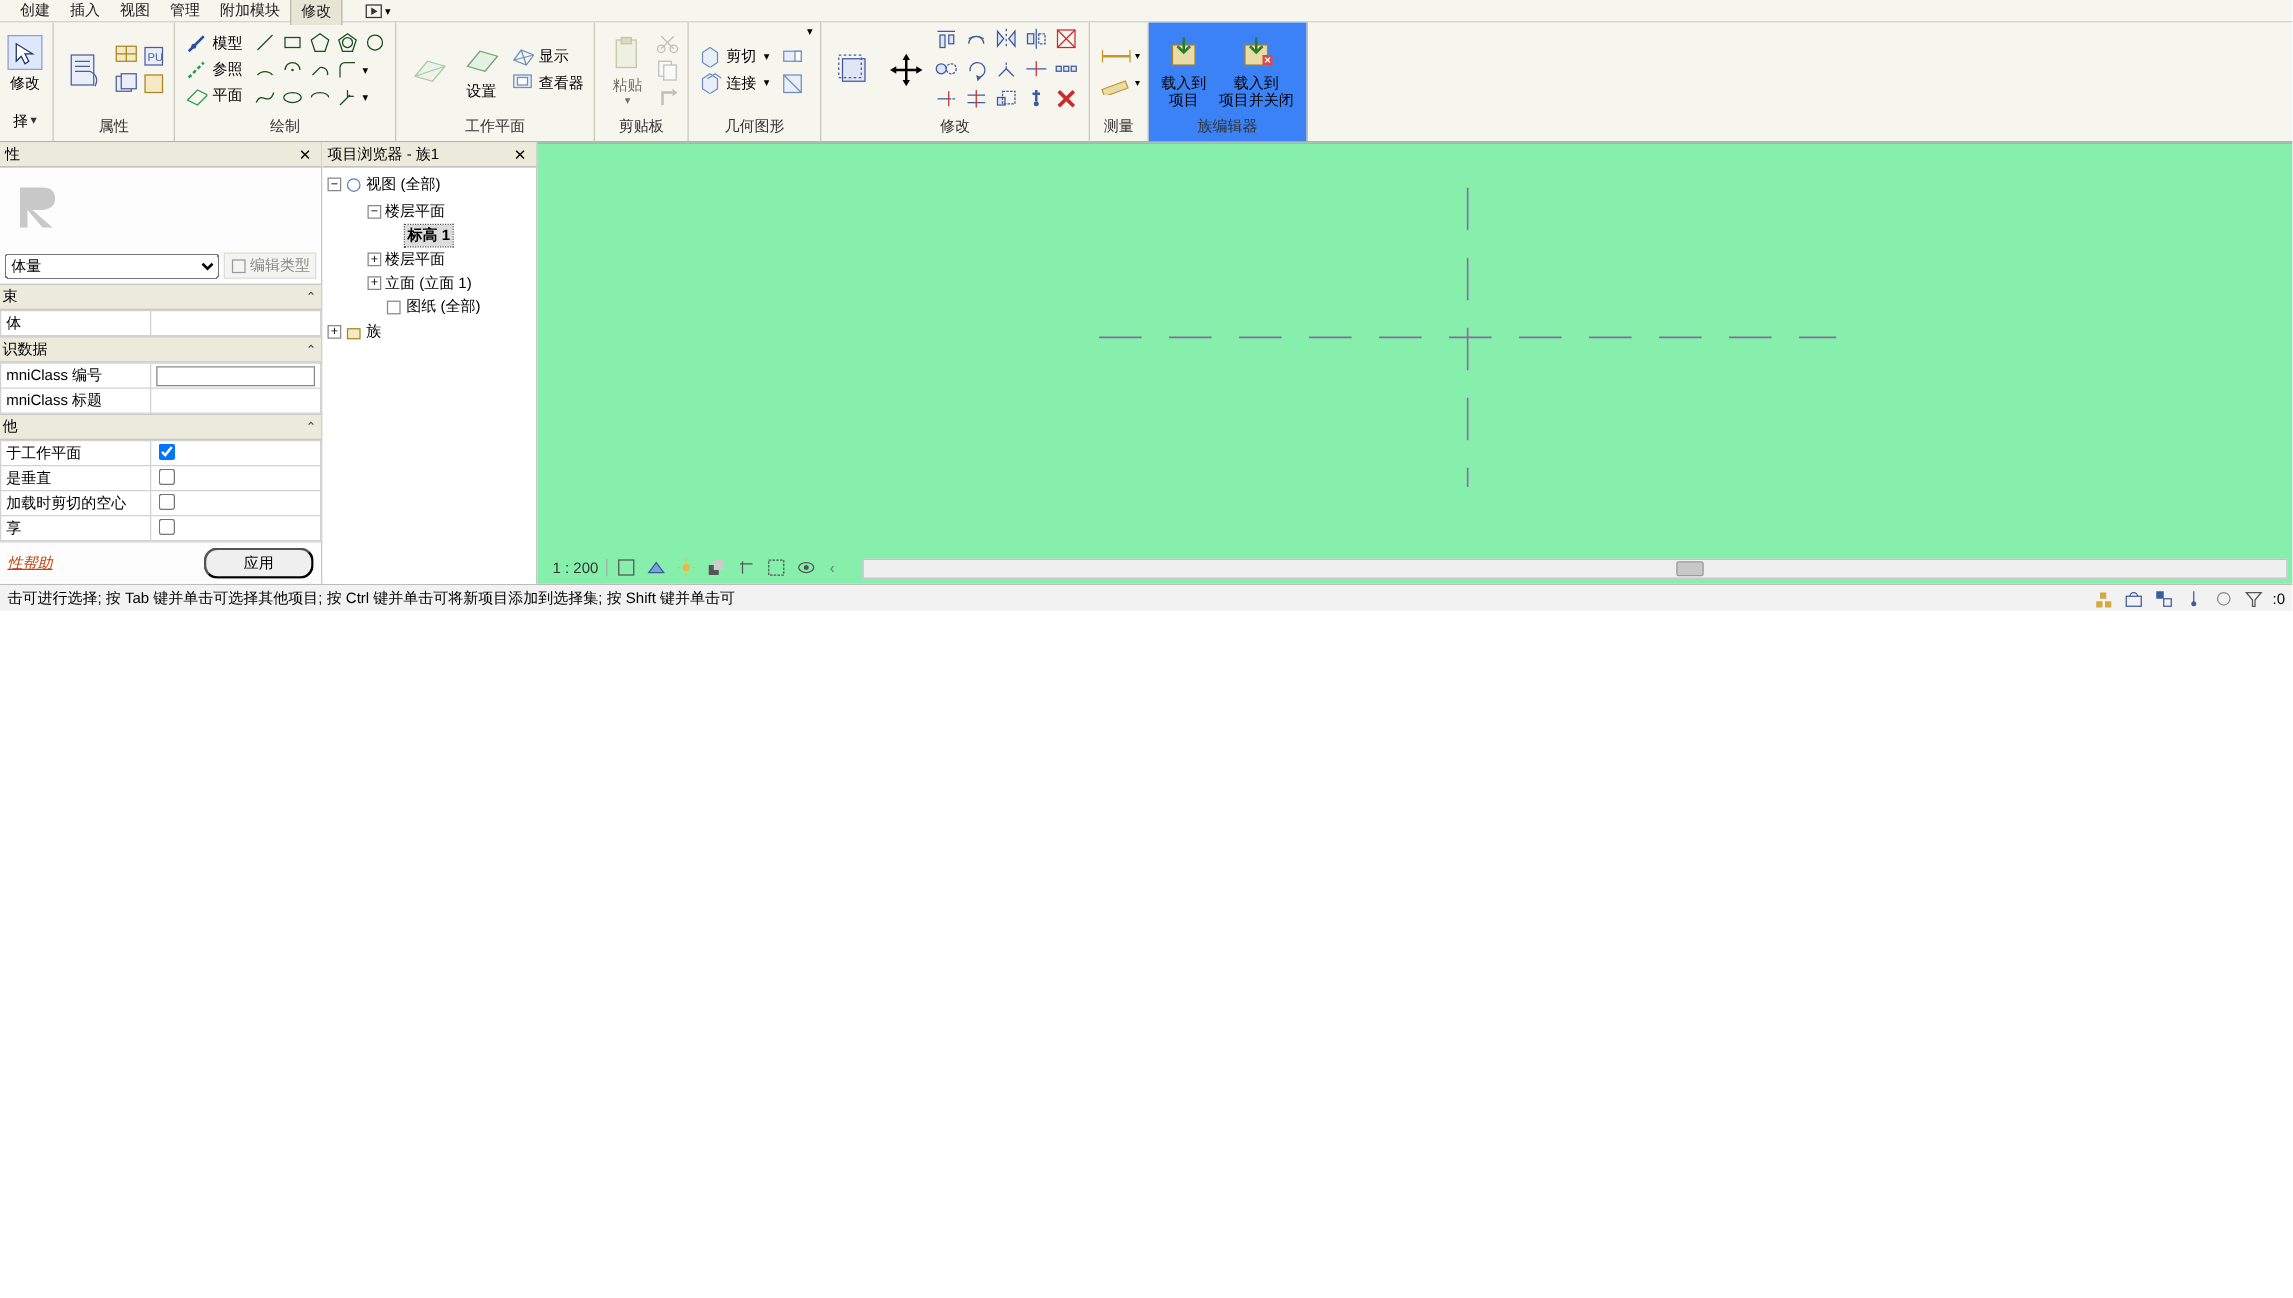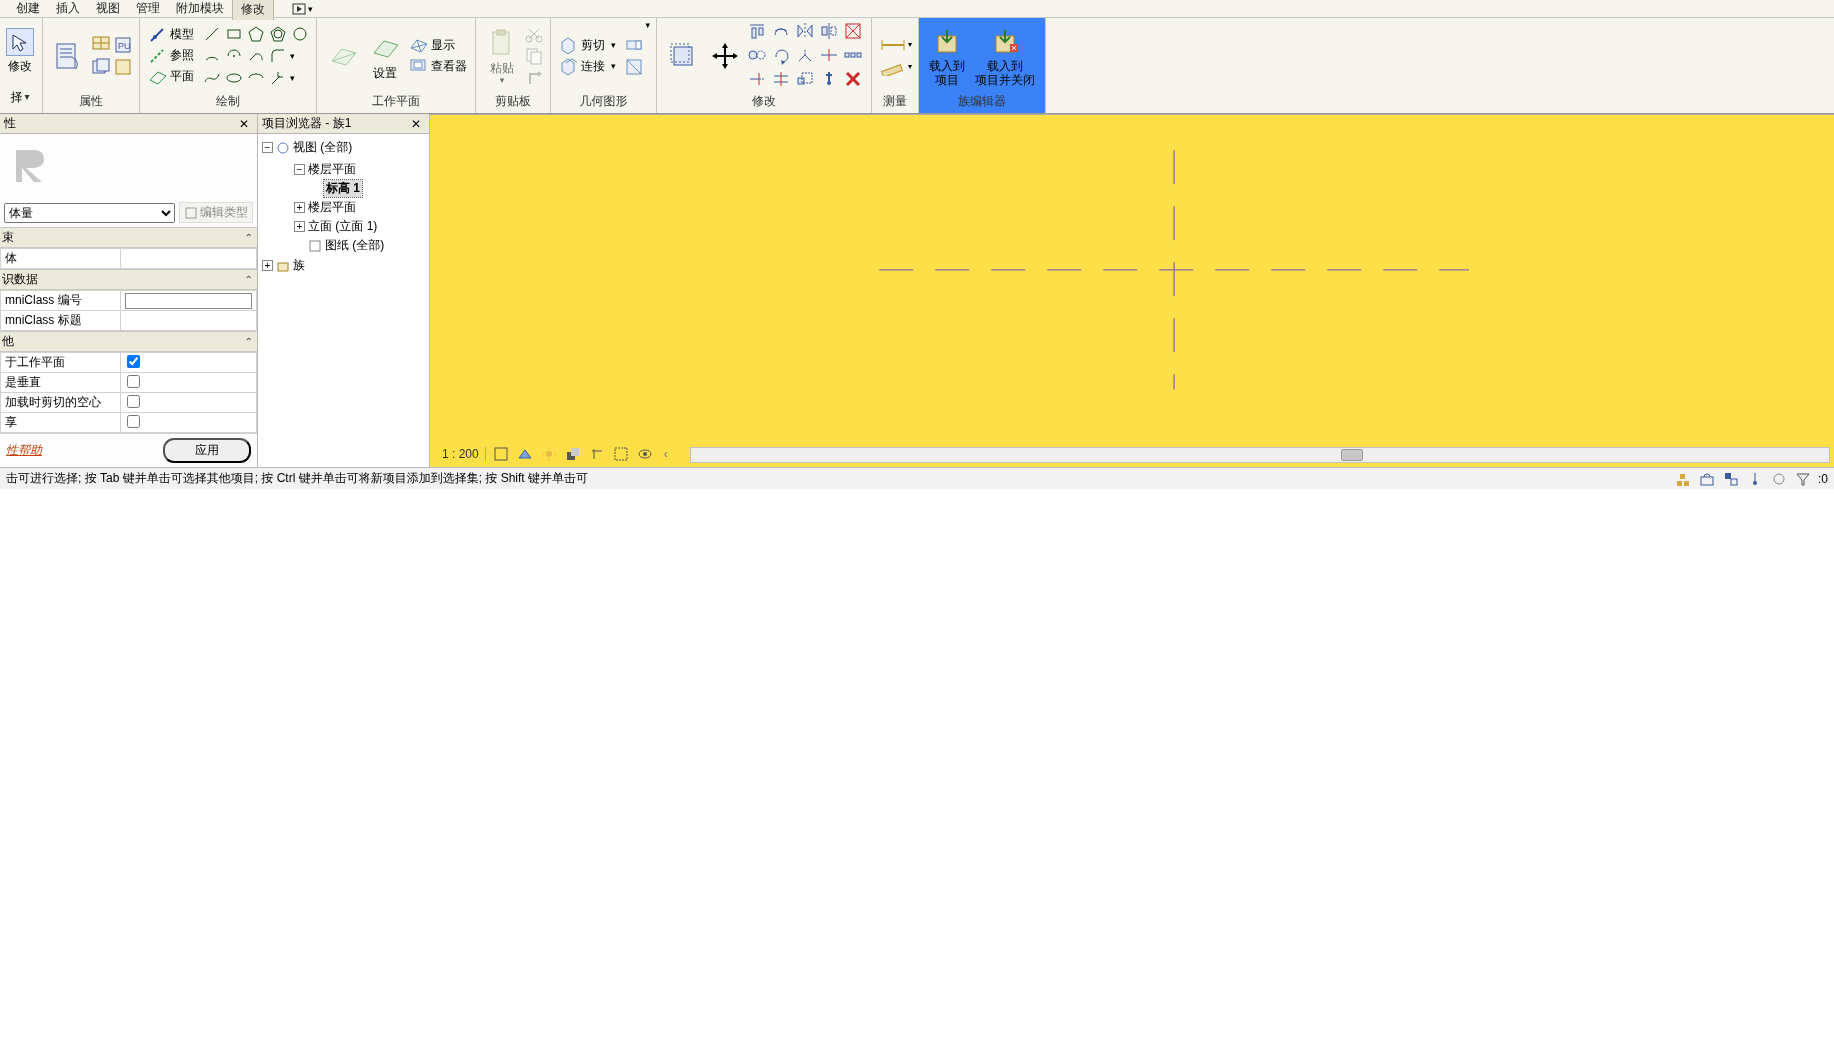--- a/index.html
+++ b/index.html
@@ -156,21 +156,21 @@
   background:#fff; color:#000;
 }
 .tree .node-icon { width:14px; height:14px; display:inline-flex; align-items:center; justify-content:center; }
 .tree .node-label { cursor:pointer; }
 .tree .node-label.bold { font-weight:bold; }
 .tree .node-label.selected { outline:1px dotted #555; background:#ddd; padding:0 2px; }
 
 .canvas-area {
   flex:1;
   position:relative;
-  background:#fde047;
+  background:#86efac;
   border-top:1px solid #aaa;
 }
 .canvas-svg { position:absolute; inset:0; width:100%; height:100%; }
 .dashed-axis { stroke:#8b6aa5; stroke-width:1.3; stroke-dasharray: 34 22; }
 
 .view-controls {
   position:absolute; left:6px; bottom:4px;
   display:flex; align-items:center; gap:6px;
   font-size:12px;
 }

